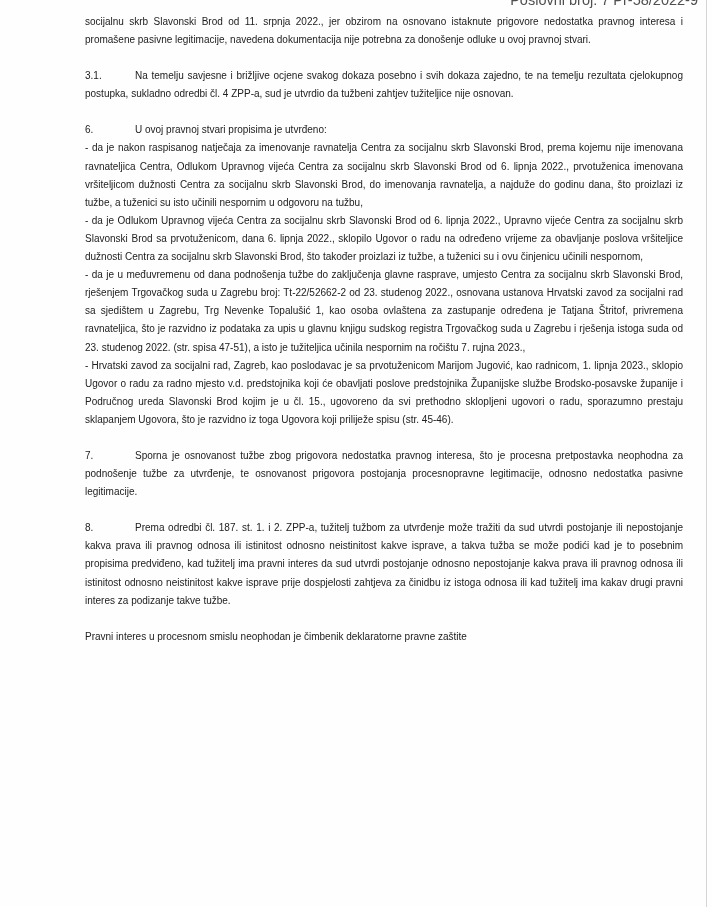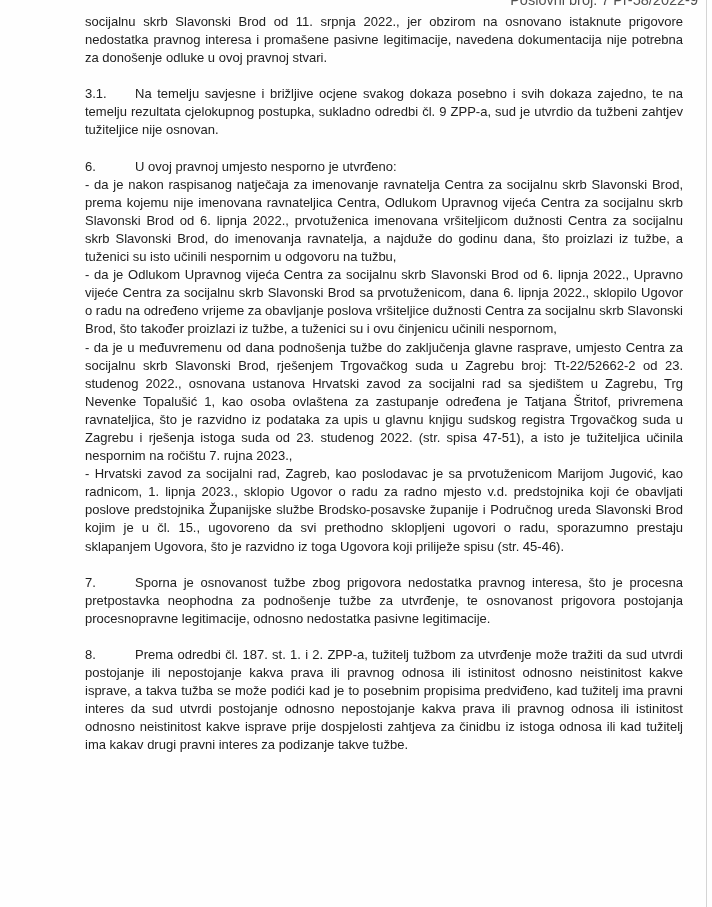--- a/index.html
+++ b/index.html
@@ -30,21 +30,21 @@
     bottom: 0;
     left: 706px;
     width: 1px;
     background: #d4d4d4;
   }
   .doc {
     position: absolute;
     left: 85px;
     top: 13px;
     width: 598px;
-    font-size: 13px;
+    font-size: 10px;
     line-height: 18.1px;
     text-align: justify;
   }
   .para {
     margin: 18px 0 0 0;
   }
   .para.flush {
     margin-top: 0;
   }
   .pnum {
@@ -56,30 +56,31 @@
 <body>
 
 <div class="case-header">Poslovni broj: 7 Pr-58/2022-9</div>
 
 <div class="page-edge"></div>
 
 <div class="doc">
 
   <p class="para flush"><span>socijalnu skrb Slavonski Brod od 11. srpnja 2022., jer obzirom na osnovano istaknute prigovore nedostatka pravnog interesa i promašene pasivne legitimacije, navedena dokumentacija nije potrebna za donošenje odluke u ovoj pravnoj stvari.</span></p>
 
-  <p class="para"><span class="pnum">3.1.</span><span>Na temelju savjesne i brižljive ocjene svakog dokaza posebno i svih dokaza zajedno, te na temelju rezultata cjelokupnog postupka, sukladno odredbi čl. 9 ZPP-a, sud je utvrdio da tužbeni zahtjev tužiteljice nije osnovan.</span></p>
+  <p class="para"><span class="pnum">3.1.</span><span>Na temelju savjesne i brižljive ocjene svakog dokaza posebno i svih dokaza zajedno, te na temelju rezultata cjelokupnog postupka, sukladno odredbi čl. 4 ZPP-a, sud je utvrdio da tužbeni zahtjev tužiteljice nije osnovan.</span></p>
 
-  <p class="para"><span class="pnum">6.</span><span>U ovoj pravnoj umjesto nesporno je utvrđeno:</span></p>
+  <p class="para"><span class="pnum">6.</span><span>U ovoj pravnoj stvari propisima je utvrđeno:</span></p>
 
   <p class="para flush"><span>- da je nakon raspisanog natječaja za imenovanje ravnatelja Centra za socijalnu skrb Slavonski Brod, prema kojemu nije imenovana ravnateljica Centra, Odlukom Upravnog vijeća Centra za socijalnu skrb Slavonski Brod od 6. lipnja 2022., prvotuženica imenovana vršiteljicom dužnosti Centra za socijalnu skrb Slavonski Brod, do imenovanja ravnatelja, a najduže do godinu dana, što proizlazi iz tužbe, a tuženici su isto učinili nespornim u odgovoru na tužbu,</span></p>
 
   <p class="para flush"><span>- da je Odlukom Upravnog vijeća Centra za socijalnu skrb Slavonski Brod od 6. lipnja 2022., Upravno vijeće Centra za socijalnu skrb Slavonski Brod sa prvotuženicom, dana 6. lipnja 2022., sklopilo Ugovor o radu na određeno vrijeme za obavljanje poslova vršiteljice dužnosti Centra za socijalnu skrb Slavonski Brod, što također proizlazi iz tužbe, a tuženici su i ovu činjenicu učinili nespornom,</span></p>
 
   <p class="para flush"><span>- da je u međuvremenu od dana podnošenja tužbe do zaključenja glavne rasprave, umjesto Centra za socijalnu skrb Slavonski Brod, rješenjem Trgovačkog suda u Zagrebu broj: Tt-22/52662-2 od 23. studenog 2022., osnovana ustanova Hrvatski zavod za socijalni rad sa sjedištem u Zagrebu, Trg Nevenke Topalušić 1, kao osoba ovlaštena za zastupanje određena je Tatjana Štritof, privremena ravnateljica, što je razvidno iz podataka za upis u glavnu knjigu sudskog registra Trgovačkog suda u Zagrebu i rješenja istoga suda od 23. studenog 2022. (str. spisa 47-51), a isto je tužiteljica učinila nespornim na ročištu 7. rujna 2023.,</span></p>
 
   <p class="para flush"><span>- Hrvatski zavod za socijalni rad, Zagreb, kao poslodavac je sa prvotuženicom Marijom Jugović, kao radnicom, 1. lipnja 2023., sklopio Ugovor o radu za radno mjesto v.d. predstojnika koji će obavljati poslove predstojnika Županijske službe Brodsko-posavske županije i Područnog ureda Slavonski Brod kojim je u čl. 15., ugovoreno da svi prethodno sklopljeni ugovori o radu, sporazumno prestaju sklapanjem Ugovora, što je razvidno iz toga Ugovora koji priliježe spisu (str. 45-46).</span></p>
 
   <p class="para"><span class="pnum">7.</span><span>Sporna je osnovanost tužbe zbog prigovora nedostatka pravnog interesa, što je procesna pretpostavka neophodna za podnošenje tužbe za utvrđenje, te osnovanost prigovora postojanja procesnopravne legitimacije, odnosno nedostatka pasivne legitimacije.</span></p>
 
   <p class="para"><span class="pnum">8.</span><span>Prema odredbi čl. 187. st. 1. i 2. ZPP-a, tužitelj tužbom za utvrđenje može tražiti da sud utvrdi postojanje ili nepostojanje kakva prava ili pravnog odnosa ili istinitost odnosno neistinitost kakve isprave, a takva tužba se može podići kad je to posebnim propisima predviđeno, kad tužitelj ima pravni interes da sud utvrdi postojanje odnosno nepostojanje kakva prava ili pravnog odnosa ili istinitost odnosno neistinitost kakve isprave prije dospjelosti zahtjeva za činidbu iz istoga odnosa ili kad tužitelj ima kakav drugi pravni interes za podizanje takve tužbe.</span></p>
 
+  <p class="para"><span>Pravni interes u procesnom smislu neophodan je čimbenik deklaratorne pravne zaštite</span></p>
 
 </div>
 
 </body></html>

